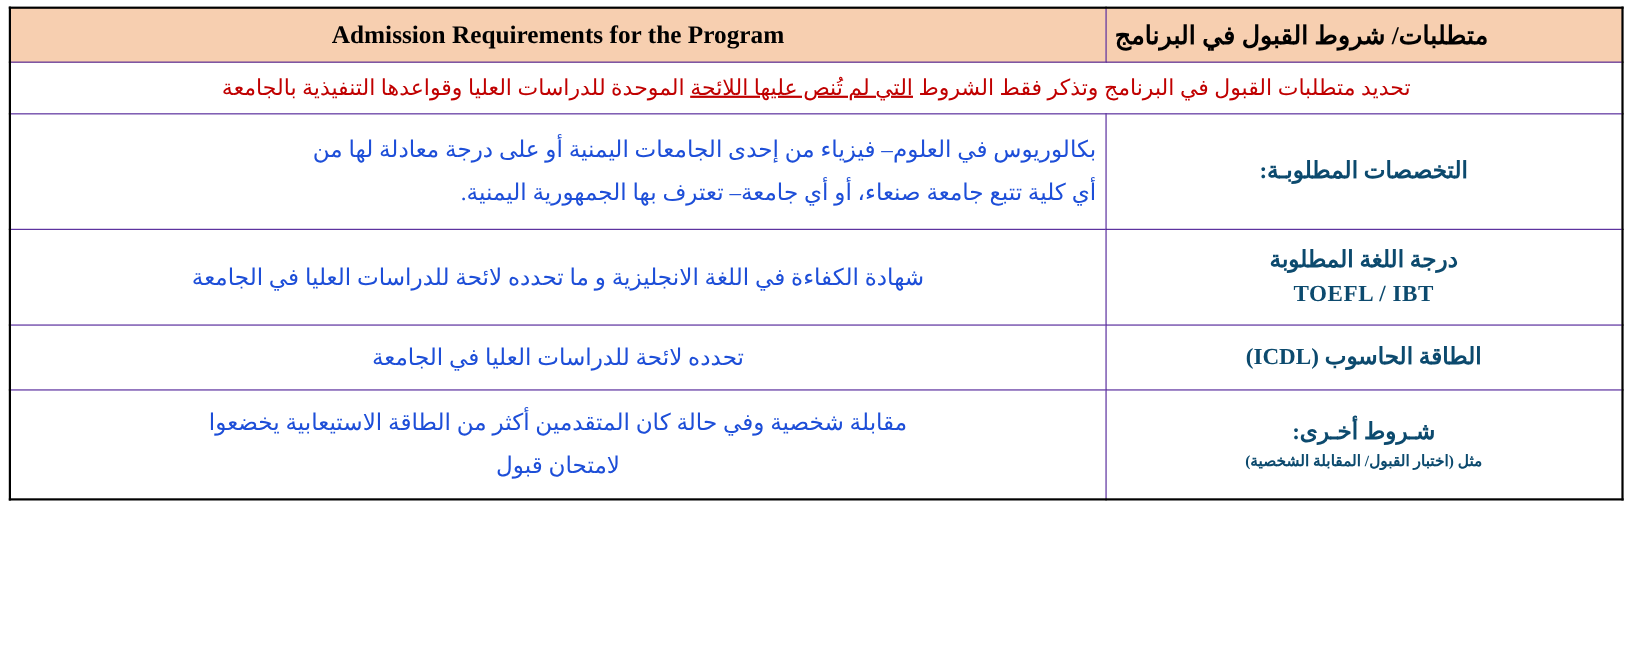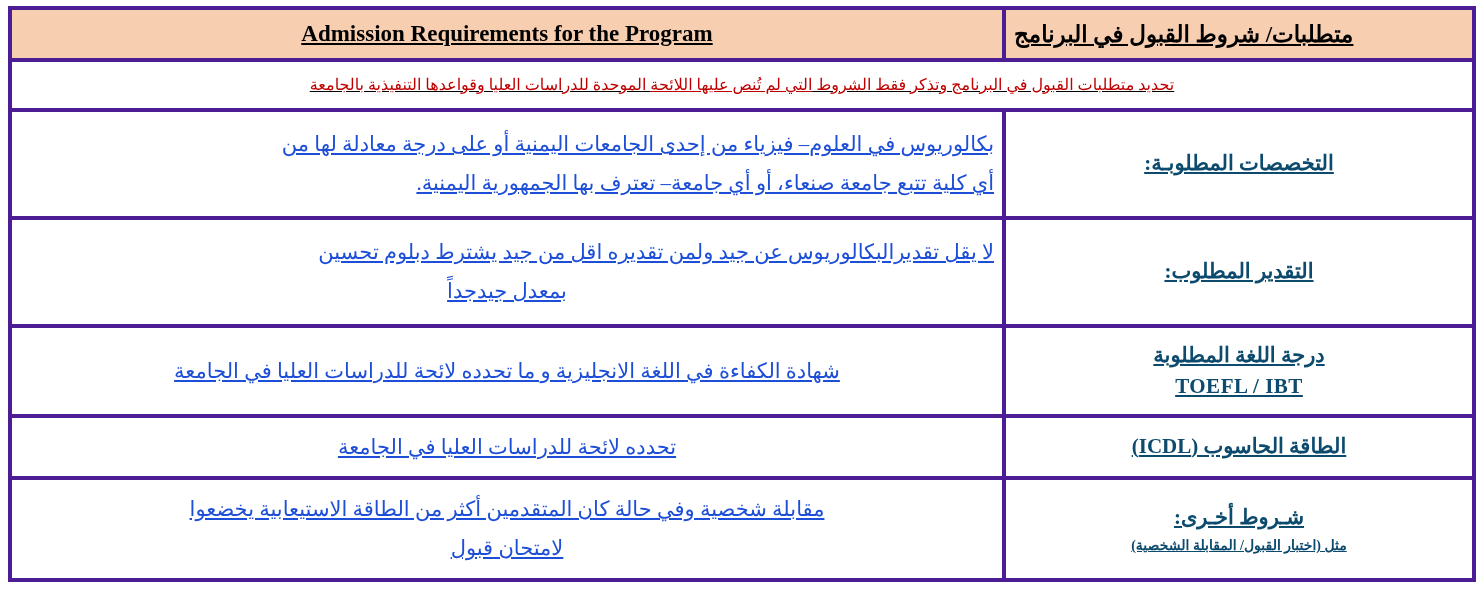--- a/index.html
+++ b/index.html
@@ -20,24 +20,23 @@
     box-sizing: border-box;
     padding: 6px 8px 6px 8px;
   }
   table.req-table {
     width: 1468px;
     border-collapse: collapse;
     table-layout: fixed;
     border: 2px solid #000000;
   }
   table.req-table td {
-    border: 4px solid #4c1d95;
+    border: 1px solid #4c1d95;
     vertical-align: middle;
     padding: 4px 8px;
-    text-decoration: underline;
   }
   
   .hdr-row td {
     background: #f7cfb0;
     border-bottom: 2px solid #000000;
     height: 40px;
     padding-top: 2px;
     padding-bottom: 2px;
   }
   .hdr-ar {
@@ -61,21 +60,21 @@
   }
   
   .note-row td {
     border-bottom: 2px solid #000000;
     height: 38px;
     text-align: center;
     padding: 5px 10px;
   }
   .note-text {
     color: #c00000;
-    font-size: 16px;
+    font-size: 20px;
     direction: rtl;
     font-family: "Liberation Serif", serif;
     line-height: 1.4;
     margin-top: 32px;
   }
   .note-text .ul {
     text-decoration: underline;
   }
   
   .label-cell {
@@ -153,27 +152,20 @@
       </tr>
 
       <tr class="row-specialization">
         <td class="label-cell">التخصصات المطلوبـة:</td>
         <td class="value-cell">
           <span class="line justify">بكالوريوس في العلوم– فيزياء من إحدى الجامعات اليمنية أو على درجة معادلة لها من</span>
           <span class="line">أي كلية تتبع جامعة صنعاء، أو أي جامعة– تعترف بها الجمهورية اليمنية.</span>
         </td>
       </tr>
 
-      <tr class="row-grade">
-        <td class="label-cell">التقدير المطلوب:</td>
-        <td class="value-cell">
-          <span class="line">لا يقل تقديرالبكالوريوس عن جيد ولمن تقديره اقل من جيد يشترط دبلوم تحسين</span>
-          <span class="line center">بمعدل جيدجداً</span>
-        </td>
-      </tr>
 
       <tr class="row-lang">
         <td class="label-cell">
           <span>درجة اللغة المطلوبة</span>
           <span class="sub-en">TOEFL / IBT</span>
         </td>
         <td class="value-cell">
           <span class="line">شهادة الكفاءة في اللغة الانجليزية و ما تحدده لائحة للدراسات العليا في الجامعة</span>
         </td>
       </tr>

